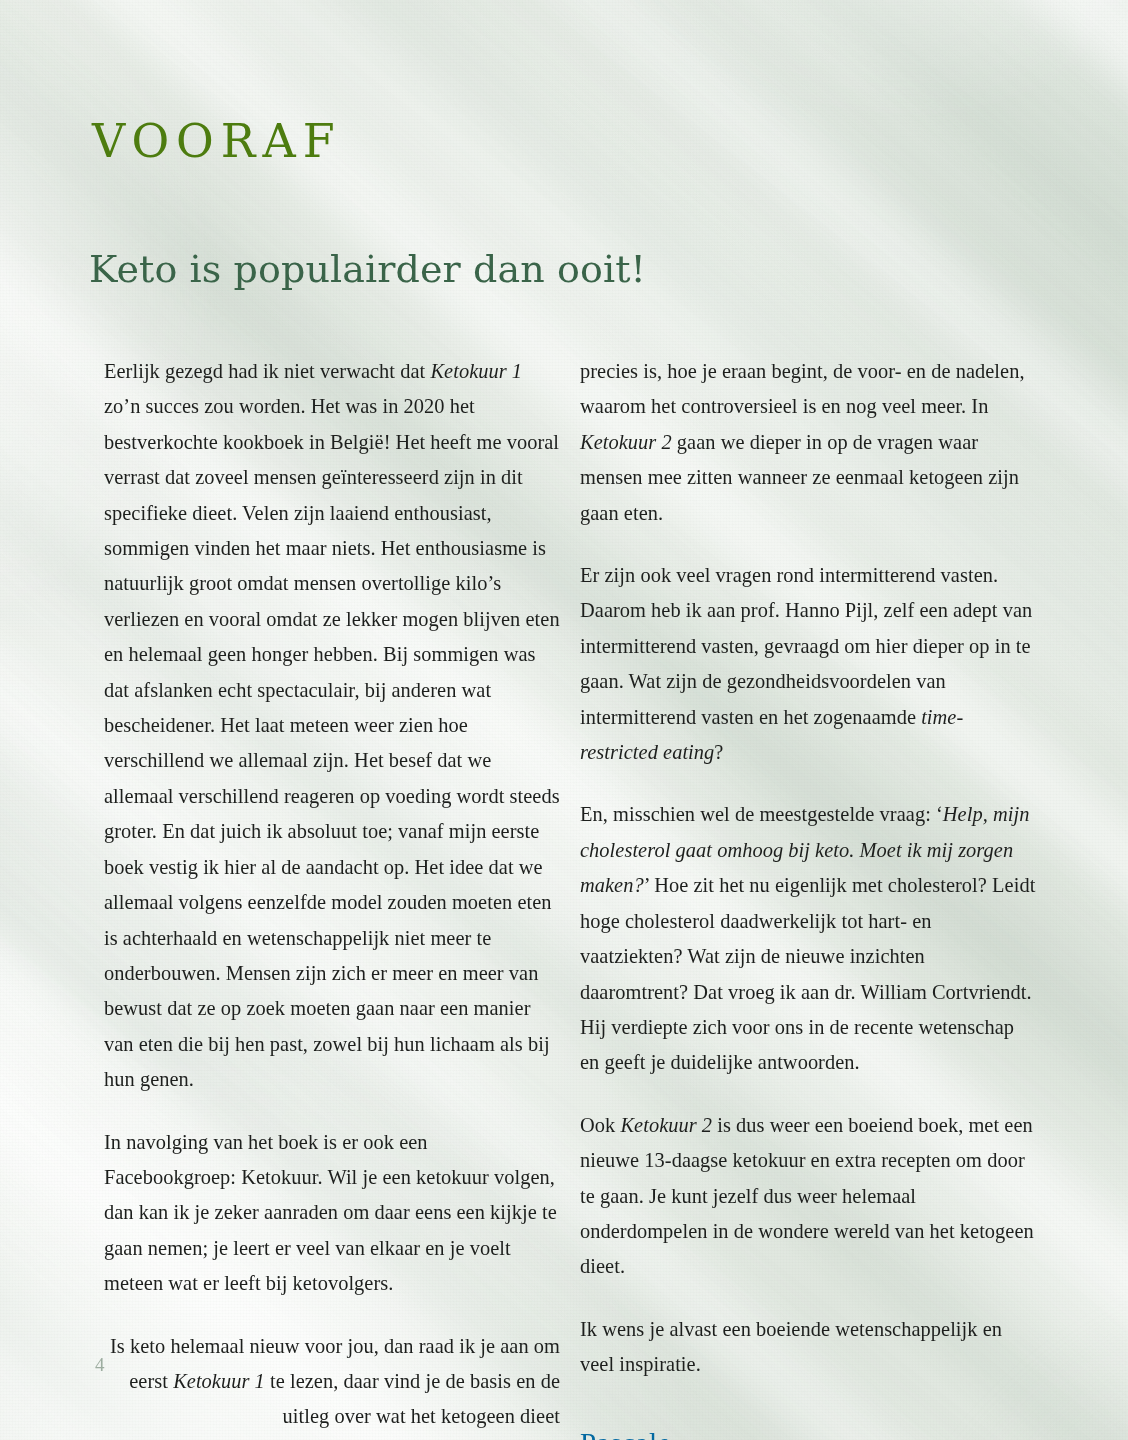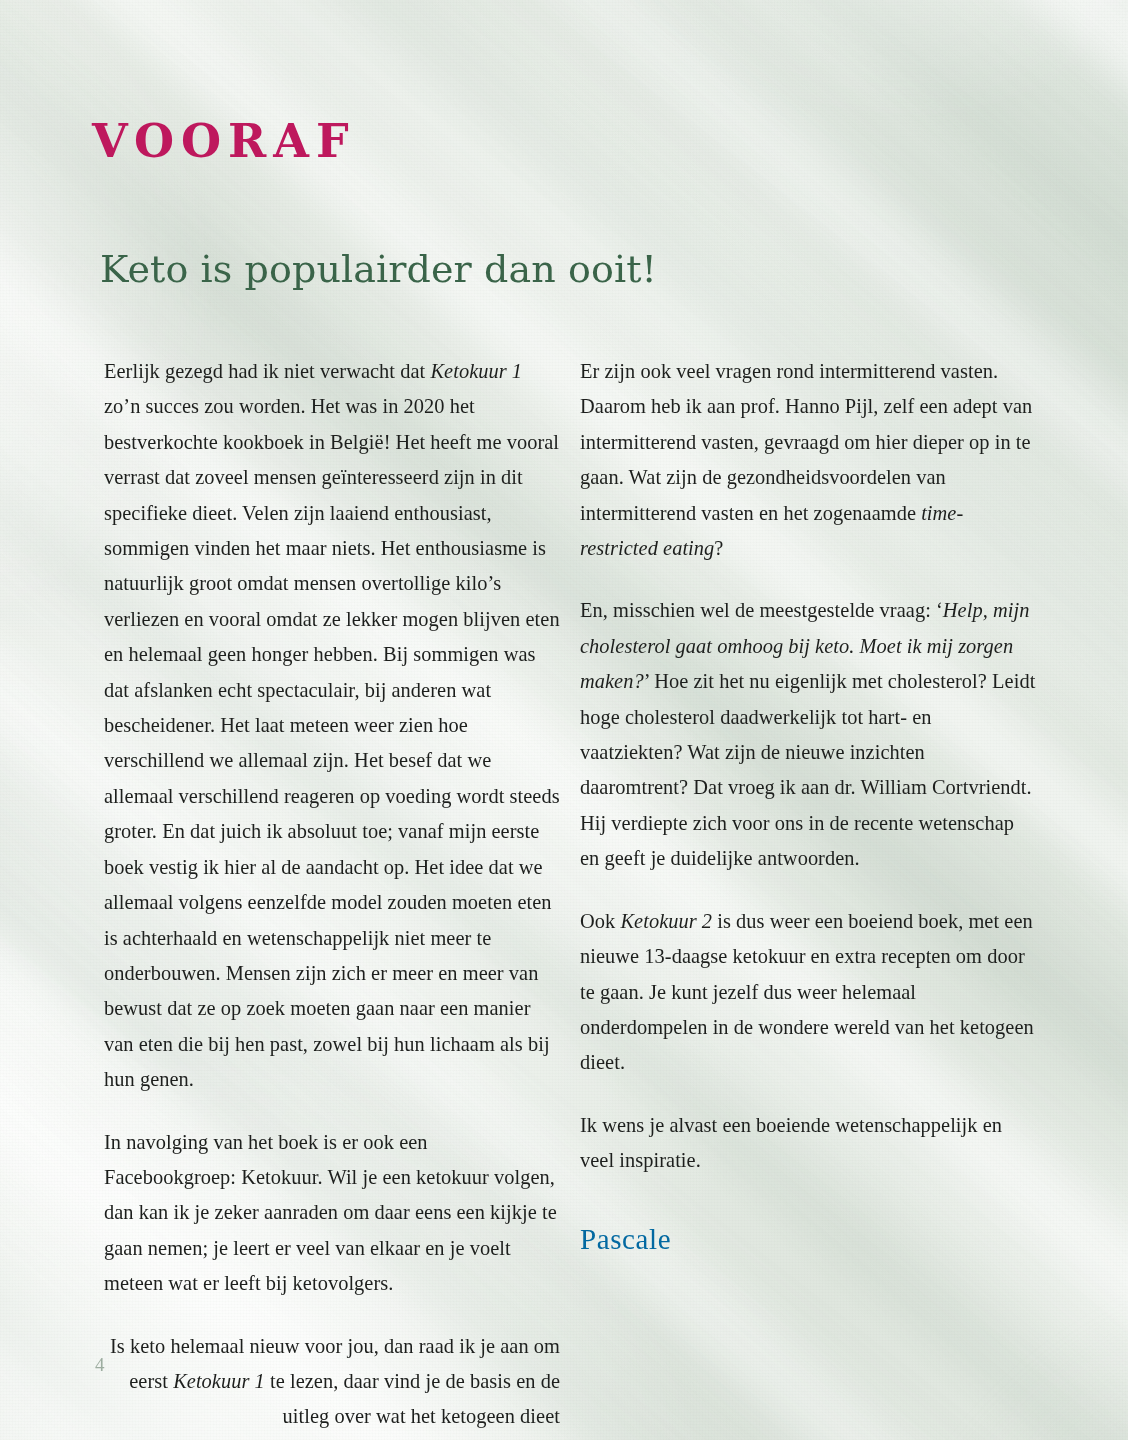--- a/index.html
+++ b/index.html
@@ -95,31 +95,31 @@
   #content {
     position: relative;
     z-index: 5;
     padding: 0;
   }
 
   .kicker {
     position: absolute;
     left: 92px;
     top: 118px;
-    color: #be185d;
+    color: #4d7c0f;
     font-family: "DejaVu Serif", "Liberation Serif", serif;
     font-size: 46px;
     line-height: 1;
-    font-weight: 700;
+    font-weight: 400;
     letter-spacing: 7px;
   }
 
   .subtitle {
     position: absolute;
-    left: 100px;
+    left: 89px;
     top: 223px;
     color: #3a6449;
     font-family: "DejaVu Serif", "Liberation Serif", serif;
     font-size: 38px;
     line-height: 1.15;
     font-weight: 400;
     letter-spacing: 0.1px;
   }
 
   .columns {
@@ -200,20 +200,21 @@
         <p><span>Eerlijk gezegd had ik niet verwacht dat </span><i>Ketokuur 1</i><span> zo’n succes zou worden. Het was in 2020 het bestverkochte kookboek in België! Het heeft me vooral verrast dat zoveel mensen geïnteresseerd zijn in dit specifieke dieet. Velen zijn laaiend enthousiast, sommigen vinden het maar niets. Het enthousiasme is natuurlijk groot omdat mensen overtollige kilo’s verliezen en vooral omdat ze lekker mogen blijven eten en helemaal geen honger hebben. Bij sommigen was dat afslanken echt spectaculair, bij anderen wat bescheidener. Het laat meteen weer zien hoe verschillend we allemaal zijn. Het besef dat we allemaal verschillend reageren op voeding wordt steeds groter. En dat juich ik absoluut toe; vanaf mijn eerste boek vestig ik hier al de aandacht op. Het idee dat we allemaal volgens eenzelfde model zouden moeten eten is achterhaald en wetenschappelijk niet meer te onderbouwen. Mensen zijn zich er meer en meer van bewust dat ze op zoek moeten gaan naar een manier van eten die bij hen past, zowel bij hun lichaam als bij hun genen.</span></p>
 
         <p><span>In navolging van het boek is er ook een Facebookgroep: Ketokuur. Wil je een ketokuur volgen, dan kan ik je zeker aanraden om daar eens een kijkje te gaan nemen; je leert er veel van elkaar en je voelt meteen wat er leeft bij ketovolgers.</span></p>
 
         <p><span>Is keto helemaal nieuw voor jou, dan raad ik je aan om eerst </span><i>Ketokuur 1</i><span> te lezen, daar vind je de basis en de uitleg over wat het ketogeen dieet</span></p>
 
       </div>
 
       <div class="col">
 
+        <p><span>precies is, hoe je eraan begint, de voor- en de nadelen, waarom het controversieel is en nog veel meer. In </span><i>Ketokuur 2</i><span> gaan we dieper in op de vragen waar mensen mee zitten wanneer ze eenmaal ketogeen zijn gaan eten.</span></p>
 
         <p><span>Er zijn ook veel vragen rond intermitterend vasten. Daarom heb ik aan prof. Hanno Pijl, zelf een adept van intermitterend vasten, gevraagd om hier dieper op in te gaan. Wat zijn de gezondheidsvoordelen van intermitterend vasten en het zogenaamde </span><i>time-restricted eating</i><span>?</span></p>
 
         <p><span>En, misschien wel de meestgestelde vraag: ‘</span><i>Help, mijn cholesterol gaat omhoog bij keto. Moet ik mij zorgen maken?</i><span>’ Hoe zit het nu eigenlijk met cholesterol? Leidt hoge cholesterol daadwerkelijk tot hart- en vaatziekten? Wat zijn de nieuwe inzichten daaromtrent? Dat vroeg ik aan dr. William Cortvriendt. Hij verdiepte zich voor ons in de recente wetenschap en geeft je duidelijke antwoorden.</span></p>
 
         <p><span>Ook </span><i>Ketokuur 2</i><span> is dus weer een boeiend boek, met een nieuwe 13-daagse ketokuur en extra recepten om door te gaan. Je kunt jezelf dus weer helemaal onderdompelen in de wondere wereld van het ketogeen dieet.</span></p>
 
         <p><span>Ik wens je alvast een boeiende wetenschappelijk en veel inspiratie.</span></p>
 
         <span class="signature">Pascale</span>

